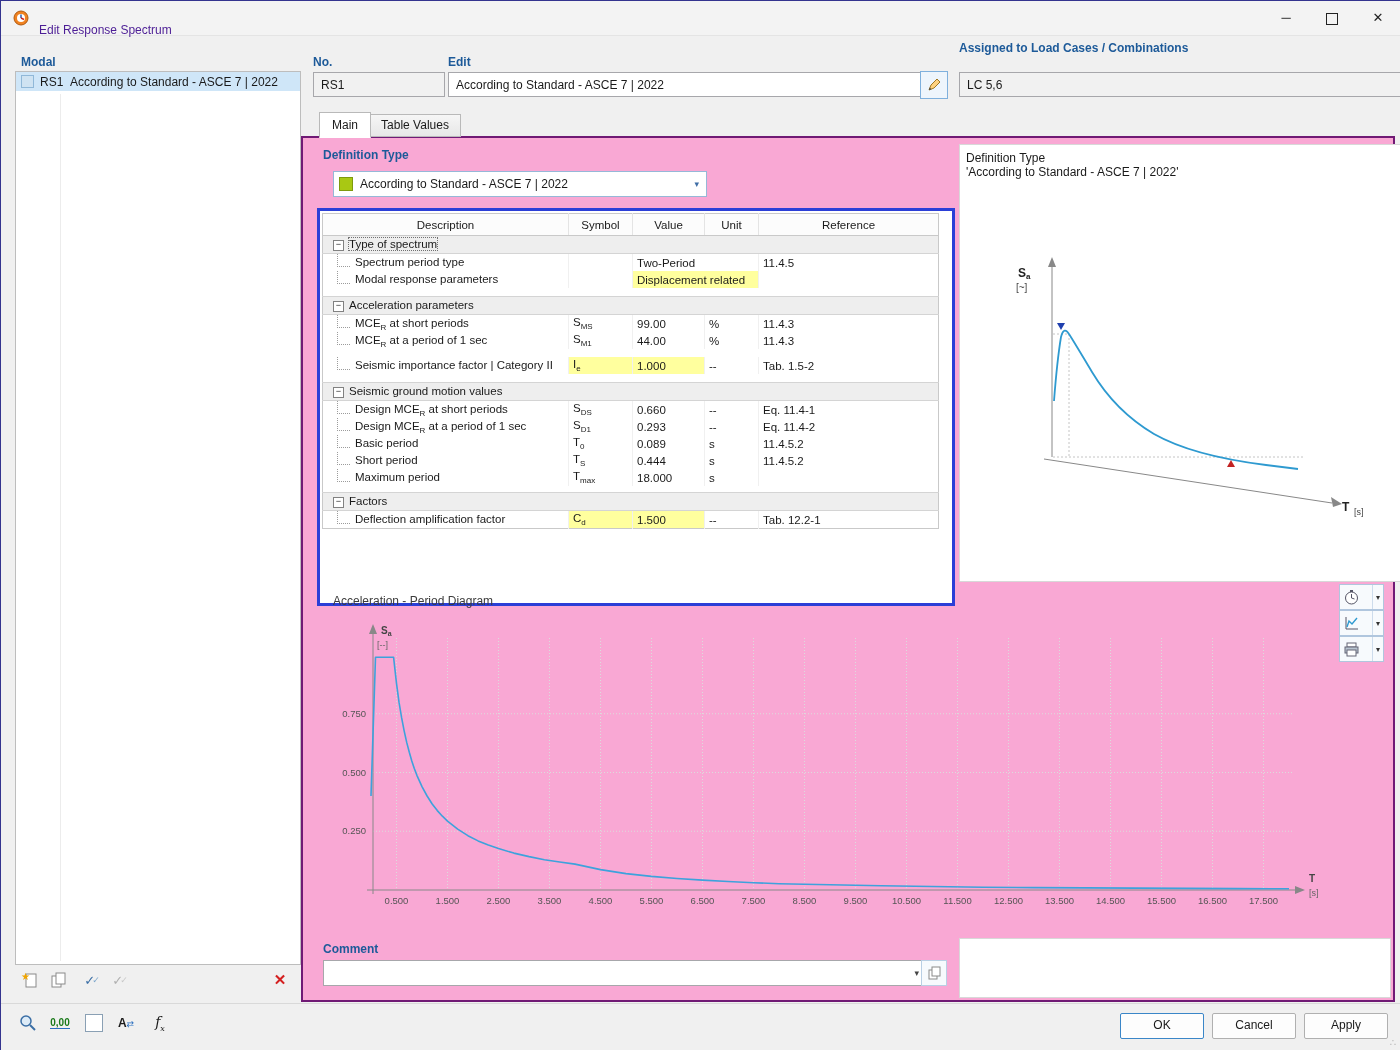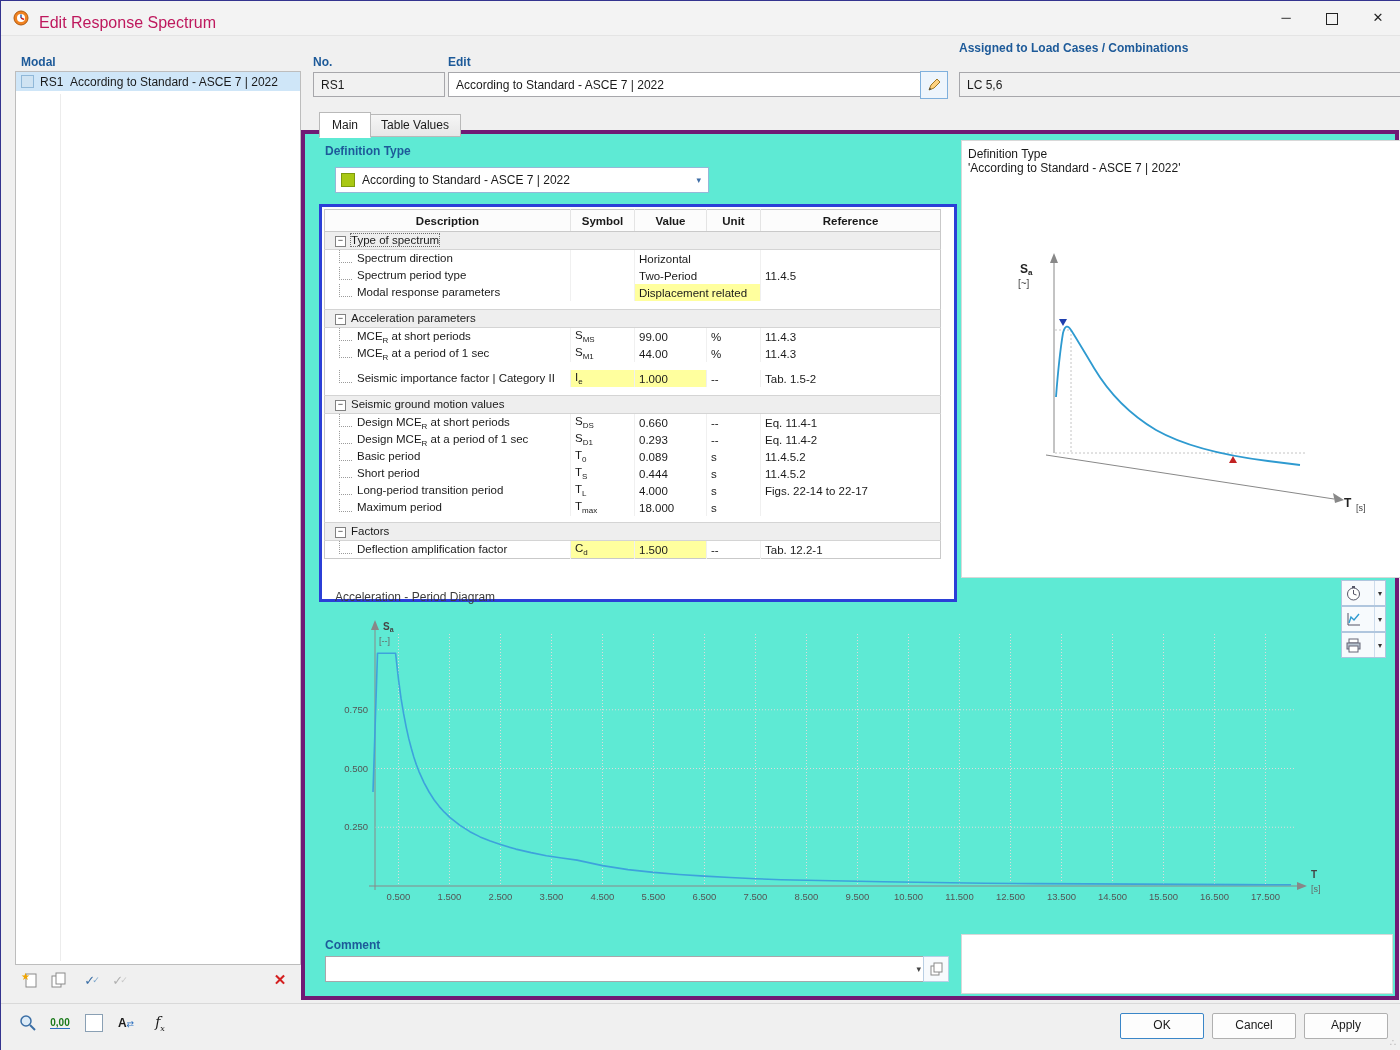--- a/index.html
+++ b/index.html
@@ -2,47 +2,47 @@
 <html><head>
 <meta charset="utf-8">
 <style>
   html,body{margin:0;padding:0;background:#fff}
   .window{position:relative;width:1400px;height:1050px;background:#f0f0f0;border:1px solid #34348f;
           font-family:"Liberation Sans",sans-serif;font-size:12px;color:#1a1a1a;overflow:hidden}
   .abs{position:absolute}
   svg{font-family:"Liberation Sans",sans-serif}
   
   .titlebar{position:absolute;left:0;top:0;width:100%;height:34px;background:#f3f3f3;border-bottom:1px solid #e4e4e4}
-  .title{position:absolute;left:38px;top:5px;line-height:34px;font-size:16px;color:#be185d}
+  .title{position:absolute;left:38px;top:12px;line-height:34px;font-size:12px;color:#4c1d95}
   .winbtn{position:absolute;top:0;width:46px;height:33px;text-align:center;line-height:33px;font-size:13px;color:#222}
   .maxbox{display:inline-block;width:10px;height:10px;border:1px solid #222;vertical-align:middle}
   
   .lbl{position:absolute;color:#1d5a99;font-weight:bold;font-size:12px}
   .fld{position:absolute;border:1px solid #a7a7ab;background:#f1f1f1;display:flex;align-items:center;padding:0 7px;font-size:12px;white-space:nowrap;overflow:hidden}
   .fld.white{background:#fff}
   
   .listbox{position:absolute;background:#fff;border:1px solid #bdbdbd}
   .listbox .vguide{position:absolute;left:44px;top:22px;bottom:3px;border-left:1px solid #ececec}
   .list-row{position:relative;display:flex;align-items:center;height:19px;padding:0 2px;font-size:12px}
   .list-row.sel{background:#cfe6f8}
   .lswatch{width:11px;height:11px;background:#cfe3f2;border:1px solid #90b8d8;margin:0 6px 0 3px;flex:none}
   .lid{width:30px;flex:none}
   .toolbtn{position:absolute;width:24px;height:24px;display:flex;align-items:center;justify-content:center;background:transparent;border:1px solid transparent}
   
   .tab{position:absolute;text-align:center;border:1px solid #b9b9b9;font-size:12px;z-index:2;background:linear-gradient(#f6f6f6,#e7e7e7)}
   .tab.active{background:#fff;border-bottom:1px solid #fff;z-index:3}
-  .page{position:absolute;left:300px;top:129px;width:1090px;height:862px;background:#5eead4;border:4px solid #701a75;z-index:1}
+  .page{position:absolute;left:300px;top:135px;width:1090px;height:862px;background:#f9a8d4;border:2px solid #701a75;z-index:1}
   .combo{position:absolute;border:1px solid #92b4d4;background:#fff;display:flex;align-items:center;padding:0 5px;font-size:12px}
   .combo.graybd{border-color:#a7a7ab}
   .combo .chev{margin-left:auto;color:#3f6ea6;font-size:9px;padding:0 2px}
   .swatch{width:12px;height:12px;border:1px solid #7e9a0c;margin-right:7px;flex:none}
   .bluebox{position:absolute;border:3px solid #2b3fd7;background:#fff;padding:2px}
   
   .ptable{border-collapse:collapse;table-layout:fixed;width:616px;font-size:11.5px;border:1px solid #c9c9c9;background:#fff}
-  .ptable th{height:19px;font-weight:bold;background:#fcfcfc;border-bottom:1px solid #c9c9c9;border-right:1px solid #e4e4e4;text-align:center}
+  .ptable th{height:19px;font-weight:normal;background:#fcfcfc;border-bottom:1px solid #c9c9c9;border-right:1px solid #e4e4e4;text-align:center}
   .ptable td{height:17px;padding:0 4px;border-right:1px solid #f0f0f0;white-space:nowrap;overflow:hidden}
   .ptable th:last-child,.ptable td:last-child{border-right:none}
   tr.grow td{background:#eeeeee;border-top:1px solid #d4d4d4;border-bottom:1px solid #d4d4d4;padding-left:8px}
   tr.sprow td{height:8px;background:#fff;border-right:none}
   tr.sprow.small td{height:6px}
   .valnum{text-align:left}
   .hl{background:#ffff9e}
   .ptable sub{font-size:8px}
   .minusbx{display:inline-block;width:9px;height:9px;line-height:7px;text-align:center;border:1px solid #818181;background:#fff;font-size:9px;margin:0 5px 0 2px;vertical-align:1px}
   .fdot{outline:1px dotted #6f6f6f}
@@ -156,26 +156,20 @@
             <th>Value</th>
             <th>Unit</th>
             <th>Reference</th>
           </tr>
         </thead>
         <tbody id="ptbody">
             <tr class="grow">
               <td colspan="5"><span class="minusbx">−</span><span class="fdot">Type of spectrum</span></td>
             </tr>
             <tr>
-              <td><span class="tree"></span>Spectrum direction</td>
-              <td></td>
-              <td colspan="2">Horizontal</td>
-              <td></td>
-            </tr>
-            <tr>
               <td><span class="tree"></span>Spectrum period type</td>
               <td></td>
               <td colspan="2">Two-Period</td>
               <td>11.4.5</td>
             </tr>
             <tr>
               <td><span class="tree"></span>Modal response parameters</td>
               <td></td>
               <td colspan="2" class="hl">Displacement related</td>
               <td></td>
@@ -236,27 +230,20 @@
               <td class="valnum">0.089</td>
               <td>s</td>
               <td>11.4.5.2</td>
             </tr>
             <tr>
               <td><span class="tree"></span>Short period</td>
               <td>T<sub>S</sub></td>
               <td class="valnum">0.444</td>
               <td>s</td>
               <td>11.4.5.2</td>
-            </tr>
-            <tr>
-              <td><span class="tree"></span>Long-period transition period</td>
-              <td>T<sub>L</sub></td>
-              <td class="valnum">4.000</td>
-              <td>s</td>
-              <td>Figs. 22-14 to 22-17</td>
             </tr>
             <tr>
               <td><span class="tree"></span>Maximum period</td>
               <td>T<sub>max</sub></td>
               <td class="valnum">18.000</td>
               <td>s</td>
               <td></td>
             </tr>
             <tr class="sprow small">
               <td colspan="5"></td>

